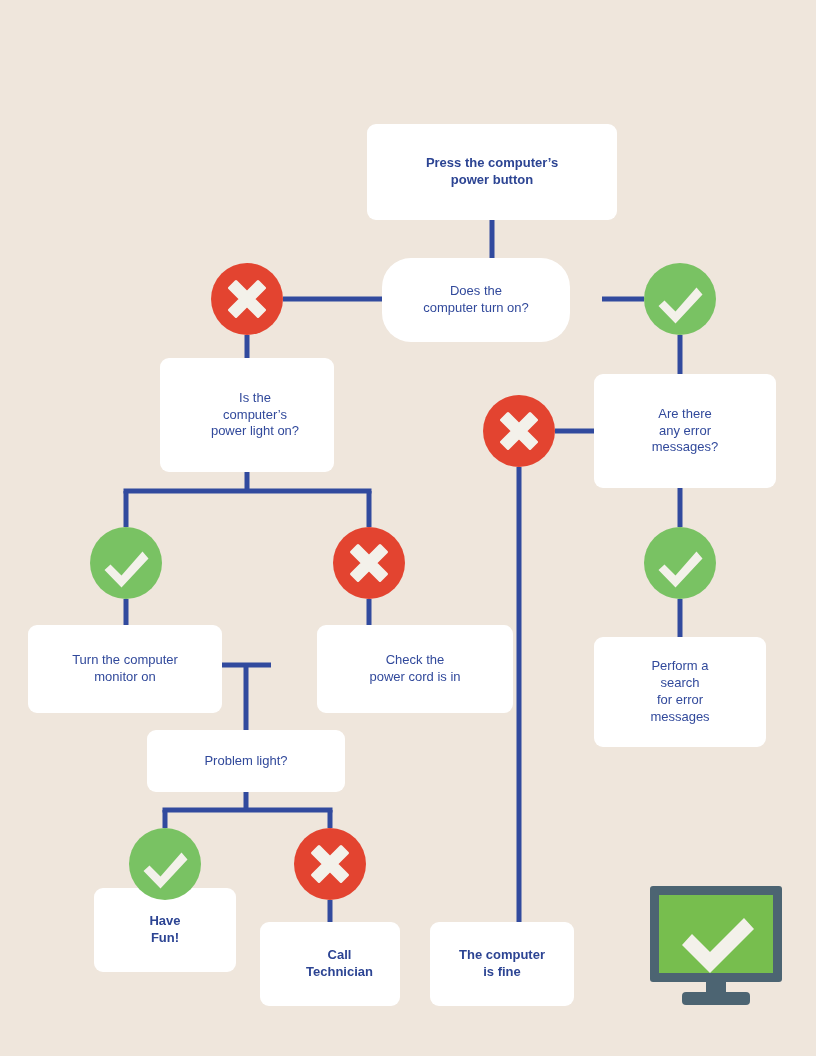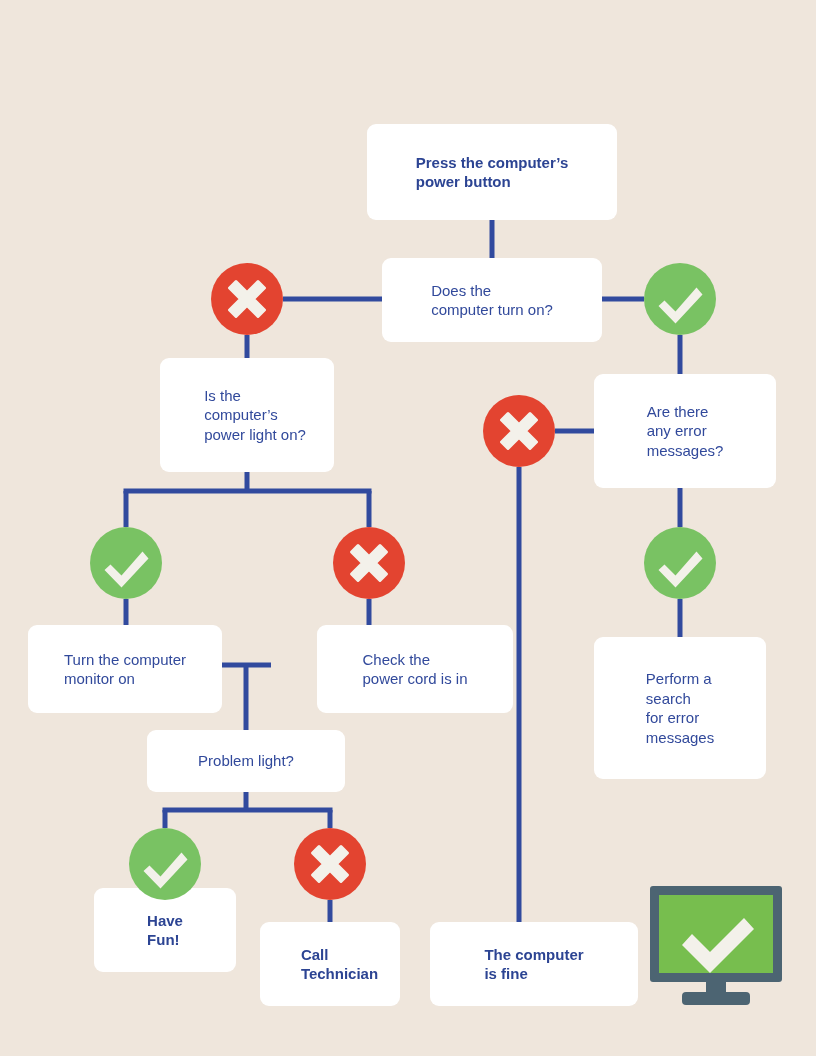--- a/index.html
+++ b/index.html
@@ -71,23 +71,24 @@
 
   
   .node {
     position: absolute;
     background: #FFFFFF;
     border-radius: 9px;
     box-sizing: border-box;
     display: flex;
     align-items: center;
     justify-content: center;
+    text-align: center;
     color: #31499B;
     font-family: "Liberation Sans", sans-serif;
-    font-size: 15px;
+    font-size: 13px;
     line-height: 1.30;
     padding: 6px 10px;
     z-index: 3;
   }
   .node.bold {
     font-weight: bold;
     color: #2C4493;
   }
 
   
@@ -153,48 +154,48 @@
       <line x1="165" y1="900" x2="165" y2="922"></line>
       <line x1="330" y1="900" x2="330" y2="922"></line>
     </g>
   </svg>
 
 
   <div id="nodes-layer">
       <div class="node bold" style="left: 367px; top: 124px; width: 250px; height: 96px;">
         <span>Press the computer’s<br>power button</span>
       </div>
-      <div class="node" style="left: 382px; top: 258px; width: 220px; height: 84px;">
+      <div class="node" style="left: 382px; top: 258px; width: 188px; height: 84px; border-radius: 29px;">
         <span>Does the<br>computer turn on?</span>
       </div>
       <div class="node" style="left: 160px; top: 358px; width: 174px; height: 114px; padding-left: 26px;">
         <span>Is the<br>computer’s<br>power light on?</span>
       </div>
       <div class="node" style="left: 594px; top: 374px; width: 182px; height: 114px;">
         <span>Are there<br>any error<br>messages?</span>
       </div>
       <div class="node" style="left: 28px; top: 625px; width: 194px; height: 88px;">
         <span>Turn the computer<br>monitor on</span>
       </div>
       <div class="node" style="left: 271px; top: 625px; width: 196px; height: 88px; margin-left: 46px;">
         <span>Check the<br>power cord is in</span>
       </div>
-      <div class="node" style="left: 594px; top: 637px; width: 172px; height: 142px;">
+      <div class="node" style="left: 594px; top: 637px; width: 172px; height: 110px;">
         <span>Perform a<br>search<br>for error<br>messages</span>
       </div>
       <div class="node" style="left: 147px; top: 730px; width: 198px; height: 62px;">
         <span>Problem light?</span>
       </div>
       <div class="node bold" style="left: 94px; top: 888px; width: 142px; height: 84px;">
         <span>Have<br>Fun!</span>
       </div>
       <div class="node bold" style="left: 260px; top: 922px; width: 140px; height: 84px; padding-left: 29px;">
         <span>Call<br>Technician</span>
       </div>
-      <div class="node bold" style="left: 430px; top: 922px; width: 208px; height: 84px;">
+      <div class="node bold" style="left: 430px; top: 922px; width: 144px; height: 84px;">
         <span>The computer<br>is fine</span>
       </div>
     </div>
 
   <div id="markers-layer">
       <div class="marker" style="left: 211px; top: 263px; width: 72px; height: 72px;">
         <svg viewBox="0 0 72 72" width="72" height="72">
           <circle cx="36" cy="36" r="36" fill="#E34430"></circle>
           <path d="M25 18.5 L36 29.5 L47 18.5 L53.5 25 L42.5 36 L53.5 47 L47 53.5 L36 42.5 L25 53.5 L18.5 47 L29.5 36 L18.5 25 Z" fill="#F3F1EA" stroke="#F3F1EA" stroke-width="3" stroke-linejoin="round"></path>
         </svg>

